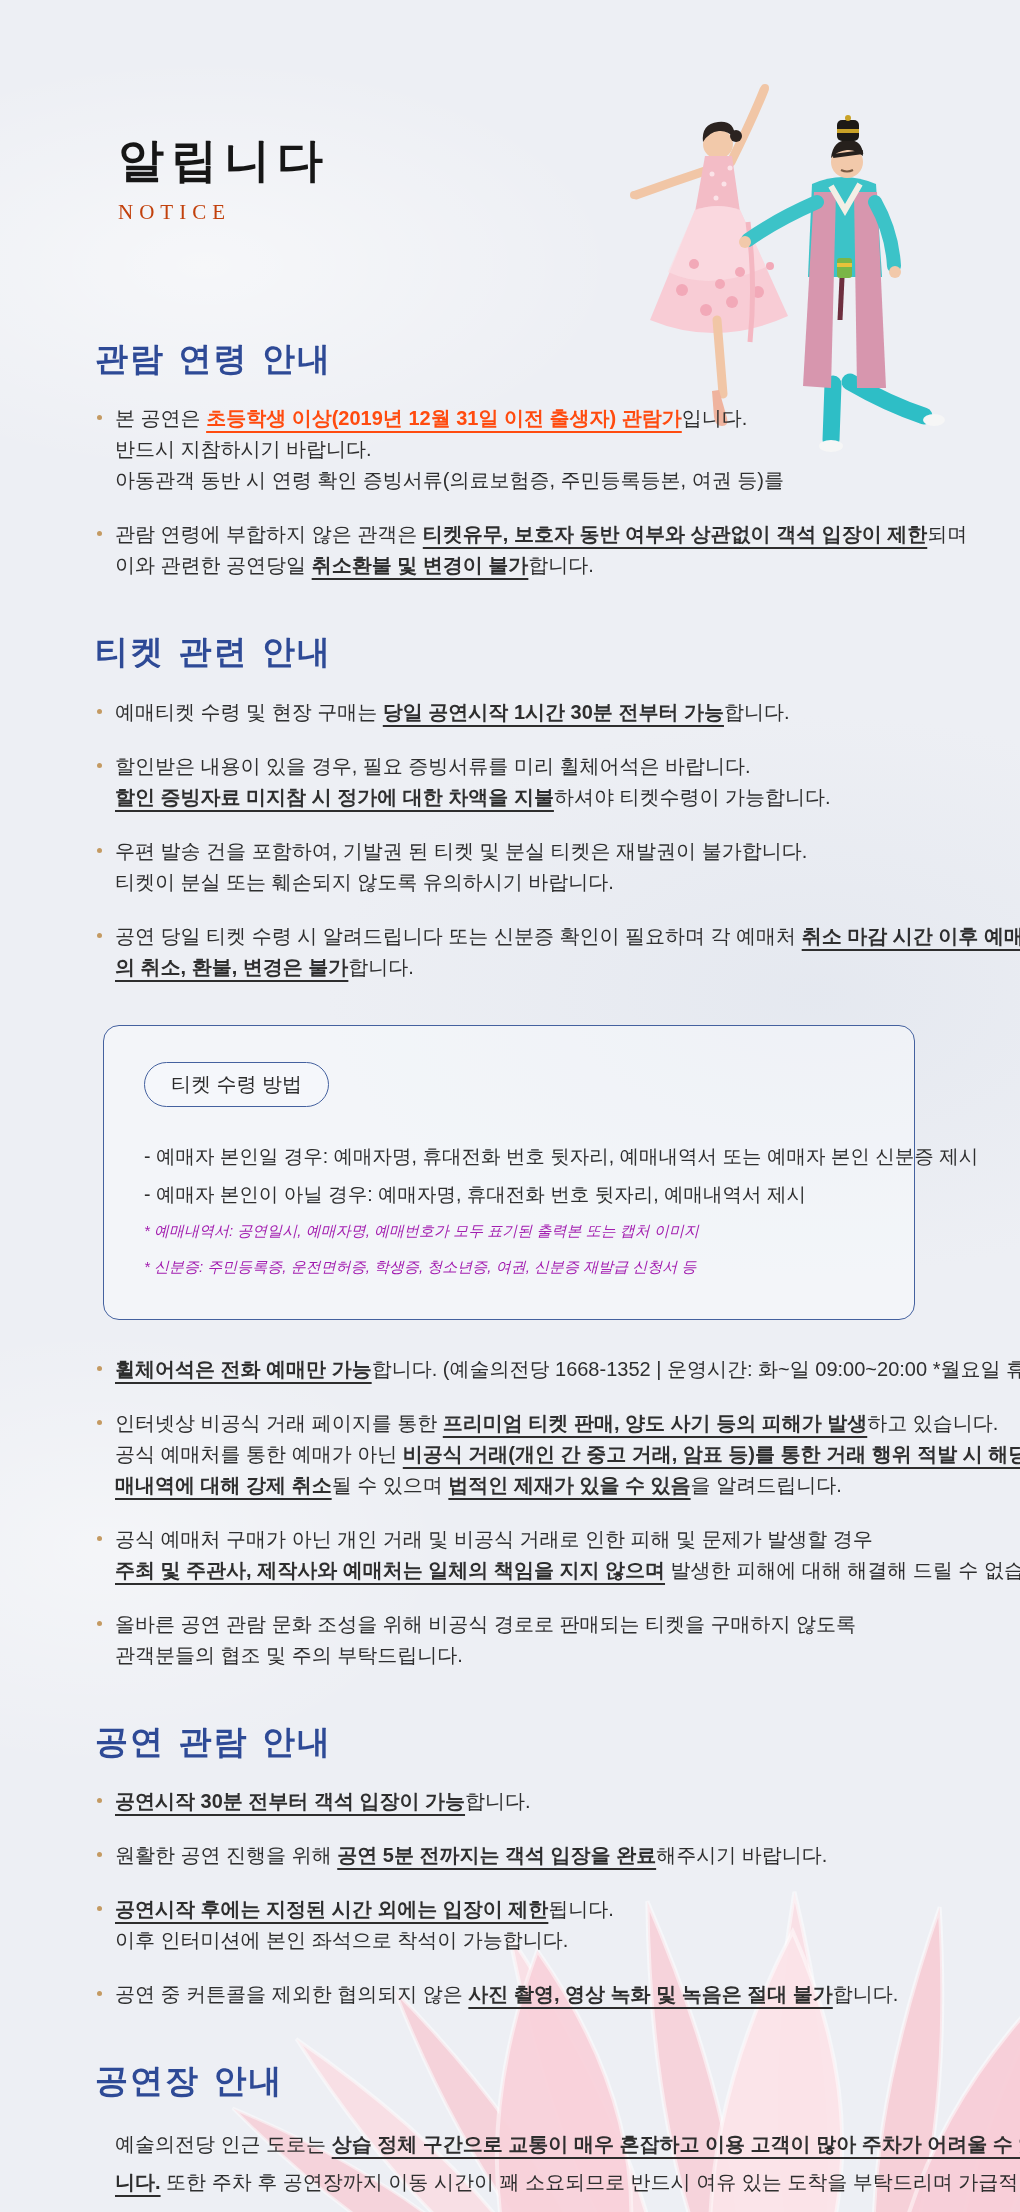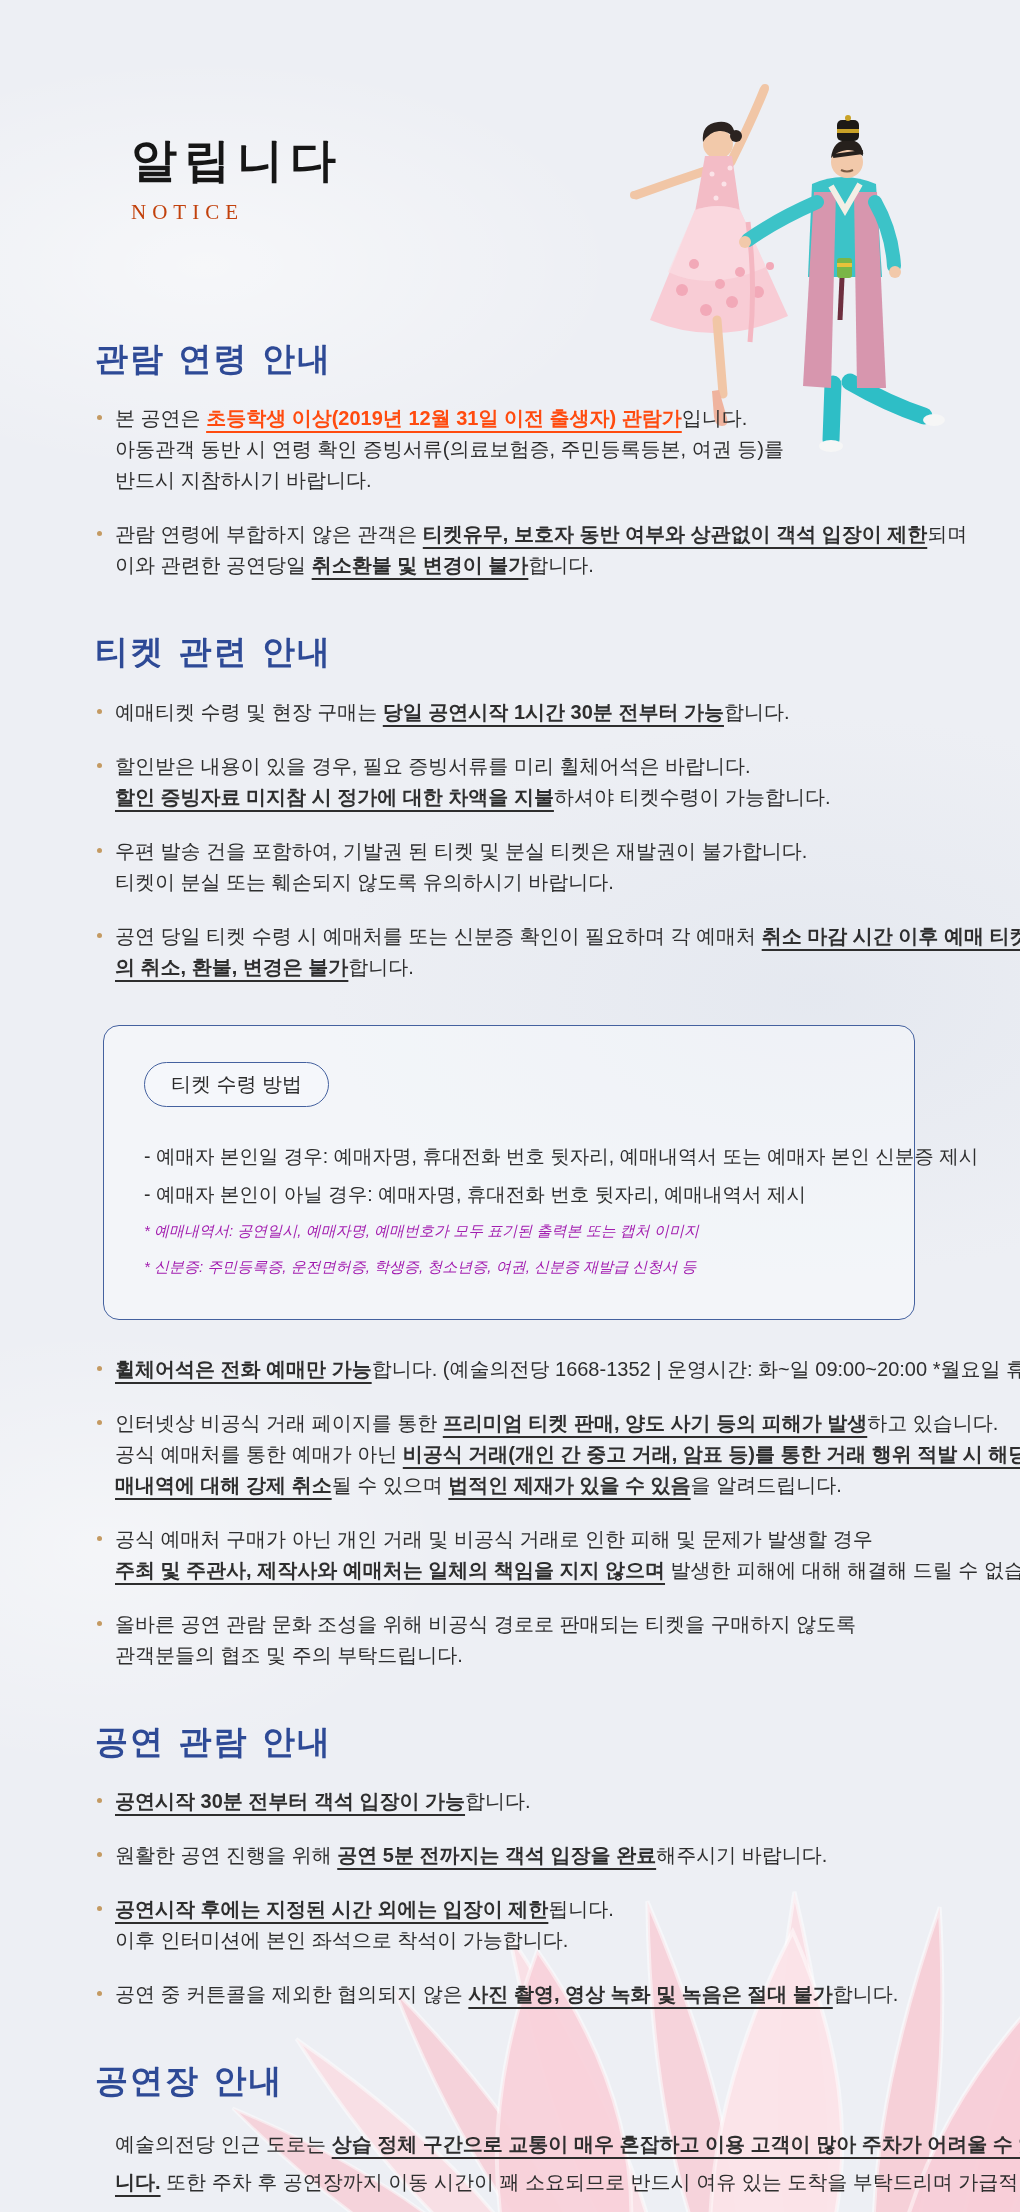--- a/index.html
+++ b/index.html
@@ -9,21 +9,21 @@
     background:#edeff4;
   }
   .page::before{
     content:""; position:absolute; inset:0;
     background:
       radial-gradient(600px 300px at 20% 12%, rgba(255,255,255,.5), transparent 70%),
       radial-gradient(700px 400px at 80% 45%, rgba(222,227,236,.55), transparent 70%),
       radial-gradient(500px 320px at 10% 70%, rgba(255,255,255,.4), transparent 70%);
   }
   
-  .title-block{ position:absolute; left:118px; top:130px; z-index:3;margin-left:13px; }
+  .title-block{ position:absolute; left:118px; top:130px; z-index:3; }
   .main-title{
     font-family:"DejaVu Serif","Liberation Serif",serif;
     font-weight:700; font-size:46px; letter-spacing:7px; color:#161616;
   }
   .sub-title{
     font-family:"Liberation Serif","DejaVu Serif",serif;
     font-size:21px; letter-spacing:6px; color:#c2410c; margin-top:8px;
   }
   
   .dancers{ position:absolute; top:52px; right:58px; width:372px; height:408px; z-index:1; }
@@ -165,22 +165,22 @@
     <div class="sub-title">NOTICE</div>
   </div>
 
   <main class="content">
 
     <section class="sec">
       <h2 class="sec-h">관람 연령 안내</h2>
       <div class="item">
         <span class="dot"></span>
         <div class="line"><span>본 공연은 </span><span class="seg-hl">초등학생 이상(2019년 12월 31일 이전 출생자) 관람가</span><span>입니다.</span></div>
+        <div class="line"><span>반드시 지참하시기 바랍니다.</span></div>
         <div class="line"><span>아동관객 동반 시 연령 확인 증빙서류(의료보험증, 주민등록등본, 여권 등)를</span></div>
-        <div class="line"><span>반드시 지참하시기 바랍니다.</span></div>
       </div>
       <div class="item">
         <span class="dot"></span>
         <div class="line"><span>관람 연령에 부합하지 않은 관객은 </span><span class="seg-bu">티켓유무, 보호자 동반 여부와 상관없이 객석 입장이 제한</span><span>되며</span></div>
         <div class="line"><span>이와 관련한 공연당일 </span><span class="seg-bu">취소환불 및 변경이 불가</span><span>합니다.</span></div>
       </div>
     </section>
 
     <section class="sec">
       <h2 class="sec-h">티켓 관련 안내</h2>
@@ -193,21 +193,21 @@
         <div class="line"><span>할인받은 내용이 있을 경우, 필요 증빙서류를 미리 휠체어석은 바랍니다.</span></div>
         <div class="line"><span class="seg-bu">할인 증빙자료 미지참 시 정가에 대한 차액을 지불</span><span>하셔야 티켓수령이 가능합니다.</span></div>
       </div>
       <div class="item">
         <span class="dot"></span>
         <div class="line"><span>우편 발송 건을 포함하여, 기발권 된 티켓 및 분실 티켓은 재발권이 불가합니다.</span></div>
         <div class="line"><span>티켓이 분실 또는 훼손되지 않도록 유의하시기 바랍니다.</span></div>
       </div>
       <div class="item">
         <span class="dot"></span>
-        <div class="line"><span>공연 당일 티켓 수령 시 예매처를 또는 신분증 확인이 필요하며 각 예매처 </span><span class="seg-bu">취소 마감 시간 이후 예매 티켓</span></div>
+        <div class="line"><span>공연 당일 티켓 수령 시 알려드립니다 또는 신분증 확인이 필요하며 각 예매처 </span><span class="seg-bu">취소 마감 시간 이후 예매 티켓</span></div>
         <div class="line"><span class="seg-bu">의 취소, 환불, 변경은 불가</span><span>합니다.</span></div>
       </div>
 
       <div class="box">
         <div class="badge">티켓 수령 방법</div>
         <div class="line"><span>- 예매자 본인일 경우: 예매자명, 휴대전화 번호 뒷자리, 예매내역서 또는 예매자 본인 신분증 제시</span></div>
         <div class="line"><span>- 예매자 본인이 아닐 경우: 예매자명, 휴대전화 번호 뒷자리, 예매내역서 제시</span></div>
         <div class="line line-sm"><span>* 예매내역서: 공연일시, 예매자명, 예매번호가 모두 표기된 출력본 또는 캡처 이미지</span></div>
         <div class="line line-sm"><span>* 신분증: 주민등록증, 운전면허증, 학생증, 청소년증, 여권, 신분증 재발급 신청서 등</span></div>
       </div>

